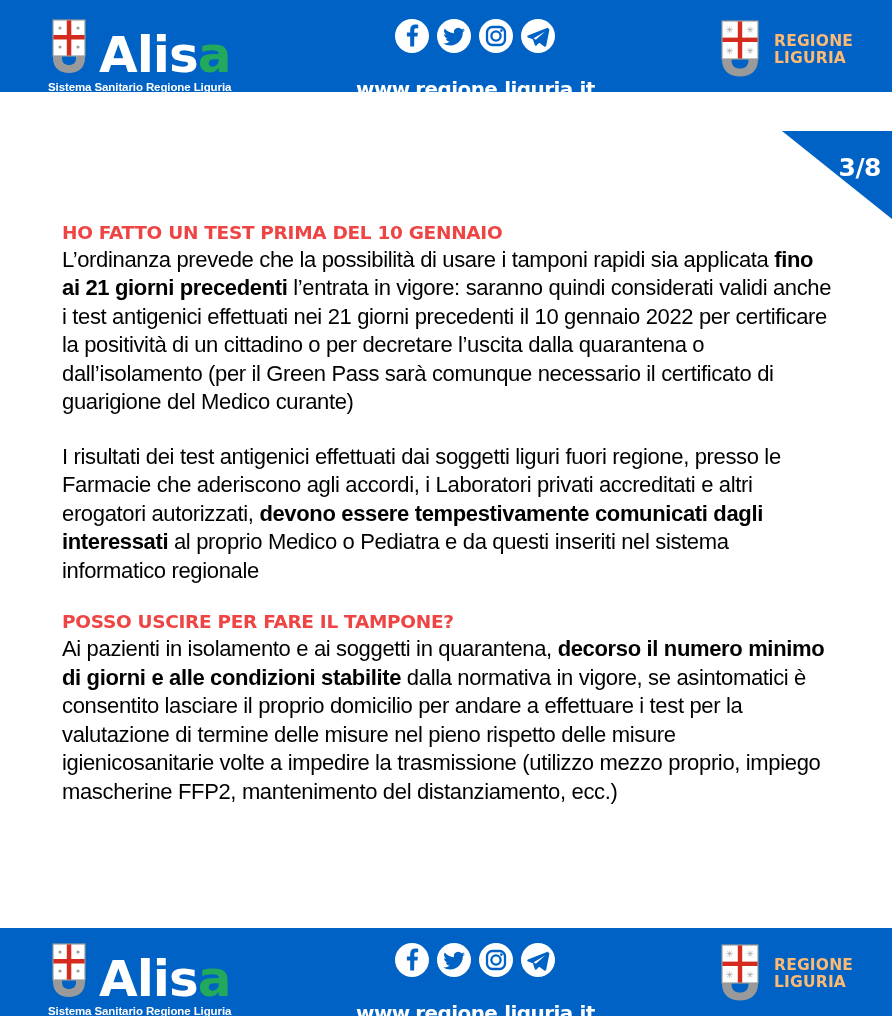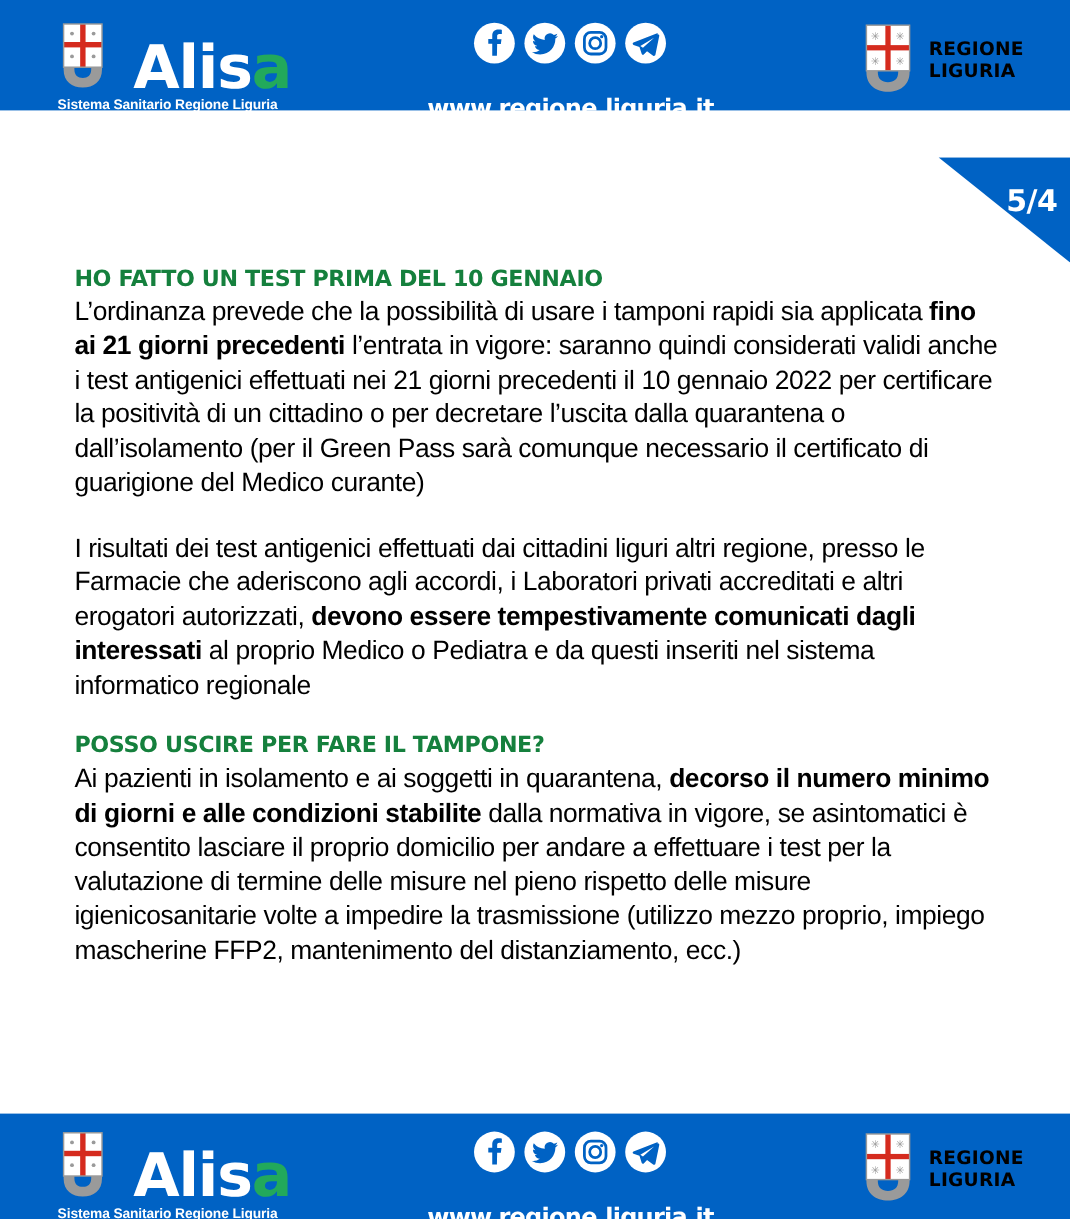--- a/index.html
+++ b/index.html
@@ -27,21 +27,21 @@
   .bar-header { top: 0; height: 92px; }
   .bar-footer { top: 928px; height: 88px; }
 
   
   .alisa-block {
     position: absolute;
     display: flex;
     flex-direction: column;
     align-items: flex-start;
   }
-  .alisa-row { display: flex; align-items: flex-end; gap: 12px; }
+  .alisa-row { display: flex; align-items: flex-end; }
   .alisa-wordmark {
     font-family: "DejaVu Sans", sans-serif;
     font-weight: bold;
     font-size: 50px;
     line-height: 0.92;
     letter-spacing: -1px;
     color: #ffffff;
     margin-left: 9px;
   }
   .alisa-wordmark .a-green { color: #22a95b; }
@@ -82,21 +82,21 @@
     display: flex;
     align-items: center;
     gap: 10px;
   }
   .regione-text {
     font-family: "DejaVu Sans", sans-serif;
     font-weight: bold;
     font-size: 15.5px;
     line-height: 1.12;
     letter-spacing: 0.2px;
-    color: #000000;
+    color: #fdba74;
     white-space: nowrap;
   }
 
   
   .corner-indicator {
     position: absolute;
     top: 131px;
     right: 0;
     width: 110px;
     height: 88px;
@@ -125,21 +125,21 @@
     top: 222px;
     width: 770px;
   }
   .section { margin-bottom: 26px; }
   .section:last-child { margin-bottom: 0; }
   .sec-heading {
     font-family: "DejaVu Sans", sans-serif;
     font-weight: bold;
     font-size: 18.5px;
     letter-spacing: -0.3px;
-    color: #15803d;
+    color: #ef4444;
     margin: 0 0 3px 0;
     white-space: nowrap;
   }
   .sec-body {
     font-family: "Liberation Sans", sans-serif;
     font-size: 22px;
     line-height: 1.295;
     letter-spacing: -0.35px;
     color: #000000;
     margin: 0;
@@ -223,30 +223,30 @@
     </span>
     <span class="regione-text">
       <span>REGIONE</span><br>
       <span>LIGURIA</span>
     </span>
   </div>
 </div>
 
 <div class="corner-indicator">
   <div class="tri"></div>
-  <div class="page-num">5/4</div>
+  <div class="page-num">3/8</div>
 </div>
 
 <div class="content">
   <div class="section">
     <h2 class="sec-heading">HO FATTO UN TEST PRIMA DEL 10 GENNAIO</h2>
     <p class="sec-body"><span>L’ordinanza prevede che la possibilità di usare i tamponi rapidi sia applicata </span><b>fino ai 21 giorni precedenti</b><span> l’entrata in vigore: saranno quindi considerati validi anche i test antigenici effettuati nei 21 giorni precedenti il 10 gennaio 2022 per certificare la positività di un cittadino o per decretare l’uscita dalla quarantena o dall’isolamento (per il Green Pass sarà comunque necessario il certificato di guarigione del Medico curante)</span></p>
   </div>
   <div class="section">
-    <p class="sec-body"><span>I risultati dei test antigenici effettuati dai cittadini liguri altri regione, presso le Farmacie che aderiscono agli accordi, i Laboratori privati accreditati e altri erogatori autorizzati, </span><b>devono essere tempestivamente comunicati dagli interessati</b><span> al proprio Medico o Pediatra e da questi inseriti nel sistema informatico regionale</span></p>
+    <p class="sec-body"><span>I risultati dei test antigenici effettuati dai soggetti liguri fuori regione, presso le Farmacie che aderiscono agli accordi, i Laboratori privati accreditati e altri erogatori autorizzati, </span><b>devono essere tempestivamente comunicati dagli interessati</b><span> al proprio Medico o Pediatra e da questi inseriti nel sistema informatico regionale</span></p>
   </div>
   <div class="section">
     <h2 class="sec-heading">POSSO USCIRE PER FARE IL TAMPONE?</h2>
     <p class="sec-body"><span>Ai pazienti in isolamento e ai soggetti in quarantena, </span><b>decorso il numero minimo di giorni e alle condizioni stabilite</b><span> dalla normativa in vigore, se asintomatici è consentito lasciare il proprio domicilio per andare a effettuare i test per la valutazione di termine delle misure nel pieno rispetto delle misure igienicosanitarie volte a impedire la trasmissione (utilizzo mezzo proprio, impiego mascherine FFP2, mantenimento del distanziamento, ecc.)</span></p>
   </div>
 </div>
 
 <div class="bar bar-footer">
 
   <div class="alisa-block" style="left:48px; top:14px;">

